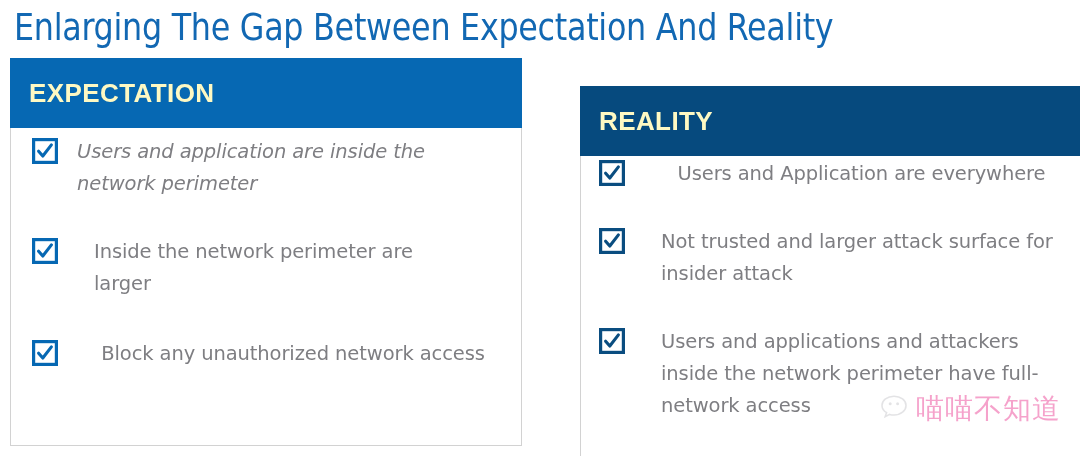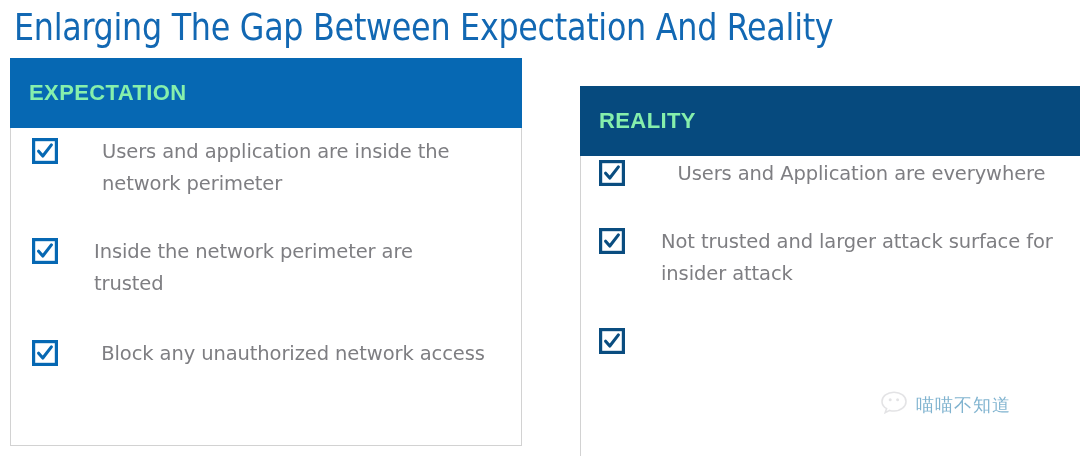--- a/index.html
+++ b/index.html
@@ -64,22 +64,22 @@
     box-sizing: border-box;
     display: flex;
     align-items: center;
     padding-left: 19px;
     margin: -1px -1px 0 -1px;
   }
   #header-expectation { background: #0668B3; }
   #header-reality     { background: #064A7E; }
 
   .card-header-label {
-    color: #86efac;
-    font-size: 22px;
+    color: #fef9c3;
+    font-size: 26px;
     font-weight: bold;
     letter-spacing: 0.4px;
     font-family: "Liberation Sans", sans-serif;
   }
 
   .card-body {
     position: relative;
     padding: 0;
     height: 316px;
   }
@@ -107,21 +107,21 @@
     line-height: 32px;
     font-family: "DejaVu Sans", "Liberation Sans", sans-serif;
     letter-spacing: -0.1px;
   }
 
   
   #exp-item-0 { left: 21px; top: 8px;   width: 440px; }
   #exp-item-1 { left: 21px; top: 108px; width: 440px; }
   #exp-item-2 { left: 21px; top: 210px; width: 460px; }
 
-  #exp-item-0 .check-text { margin-left: 44px; width: 385px; }
+  #exp-item-0 .check-text { margin-left: 19px; width: 385px; font-style: italic; }
   #exp-item-1 .check-text { margin-left: 36px; width: 385px; }
   #exp-item-2 .check-text { margin-left: 36px; width: 420px; text-align: center; }
 
   
   #real-item-0 { left: 18px; top: 2px;   width: 470px; text-align: center; }
   #real-item-1 { left: 18px; top: 70px;  width: 470px; }
   #real-item-2 { left: 18px; top: 170px; width: 470px; }
 
   #real-item-0 .check-text { margin-left: 29px; width: 420px; }
   #real-item-1 .check-text { margin-left: 36px; width: 425px; }
@@ -132,22 +132,22 @@
     position: absolute;
     left: 880px;
     top: 390px;
     display: flex;
     align-items: center;
     gap: 6px;
     opacity: 0.5;
     pointer-events: none;
   }
   #watermark-text {
-    font-size: 18px;
-    color: #0369a1;
+    font-size: 28px;
+    color: #ec4899;
     font-family: "DejaVu Sans", "Liberation Sans", sans-serif;
     letter-spacing: 1px;
   }
 </style>
 </head>
 <body>
 
 <div id="slide">
 
   <div id="slide-title">Enlarging The Gap Between Expectation And Reality</div>
@@ -168,21 +168,21 @@
         <span class="check-text">Users and application are inside the network perimeter</span>
       </div>
 
       <div class="check-item" id="exp-item-1">
         <span class="checkbox">
           <svg width="26" height="26" viewBox="0 0 26 26">
             <rect x="1.6" y="1.6" width="22.8" height="22.8" fill="#ffffff" stroke="#0668B3" stroke-width="3.2"></rect>
             <path d="M6.6 13.2 L10.8 18.0 L19.4 6.9" fill="none" stroke="#0668B3" stroke-width="3.1" stroke-linecap="round" stroke-linejoin="round"></path>
           </svg>
         </span>
-        <span class="check-text">Inside the network perimeter are trusted</span>
+        <span class="check-text">Inside the network perimeter are larger</span>
       </div>
 
       <div class="check-item" id="exp-item-2">
         <span class="checkbox">
           <svg width="26" height="26" viewBox="0 0 26 26">
             <rect x="1.6" y="1.6" width="22.8" height="22.8" fill="#ffffff" stroke="#0668B3" stroke-width="3.2"></rect>
             <path d="M6.6 13.2 L10.8 18.0 L19.4 6.9" fill="none" stroke="#0668B3" stroke-width="3.1" stroke-linecap="round" stroke-linejoin="round"></path>
           </svg>
         </span>
         <span class="check-text">Block any unauthorized network access</span>
@@ -217,20 +217,21 @@
         <span class="check-text">Not trusted and larger attack surface for insider attack</span>
       </div>
 
       <div class="check-item" id="real-item-2">
         <span class="checkbox">
           <svg width="26" height="26" viewBox="0 0 26 26">
             <rect x="1.6" y="1.6" width="22.8" height="22.8" fill="#ffffff" stroke="#0A4D80" stroke-width="3.2"></rect>
             <path d="M6.6 13.2 L10.8 18.0 L19.4 6.9" fill="none" stroke="#0A4D80" stroke-width="3.1" stroke-linecap="round" stroke-linejoin="round"></path>
           </svg>
         </span>
+        <span class="check-text">Users and applications and attackers inside the network perimeter have full-network access</span>
       </div>
 
     </div>
   </div>
 
   <div id="watermark">
     <span>
       <svg width="30" height="26" viewBox="0 0 30 26">
         <path d="M14 2.2 C7.2 2.2 2.0 6.4 2.0 11.4 C2.0 14.3 3.8 16.9 6.6 18.6 L5.2 22.6 L9.7 20.4 C11.0 20.8 12.5 21.0 14 21.0 C20.8 21.0 26 16.5 26 11.4 C26 6.4 20.8 2.2 14 2.2 Z" fill="none" stroke="#c9c9cd" stroke-width="1.6"></path>
         <circle cx="10.2" cy="9.7" r="1.5" fill="#c9c9cd"></circle>

